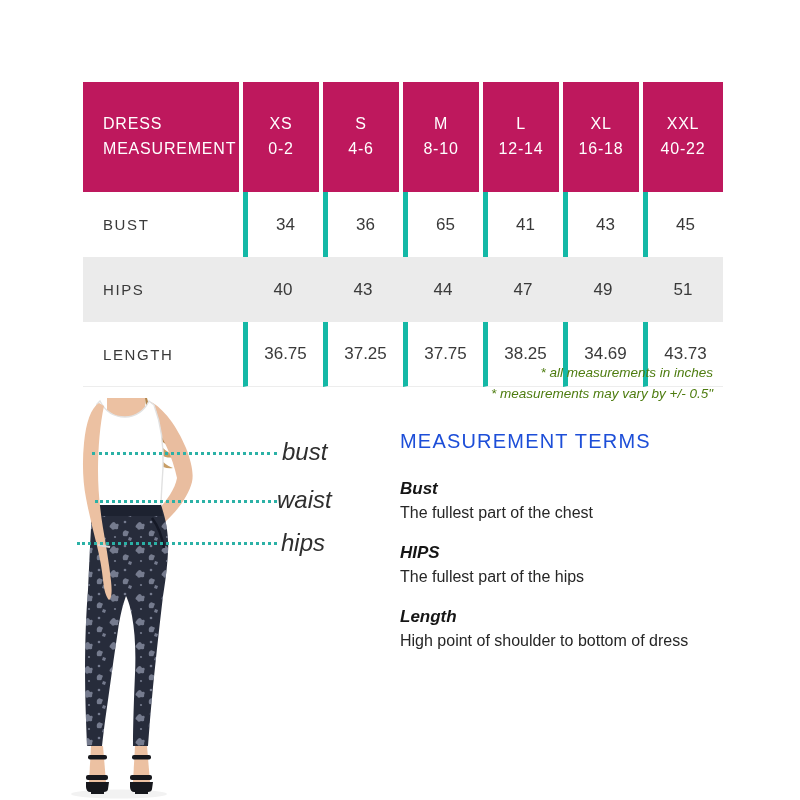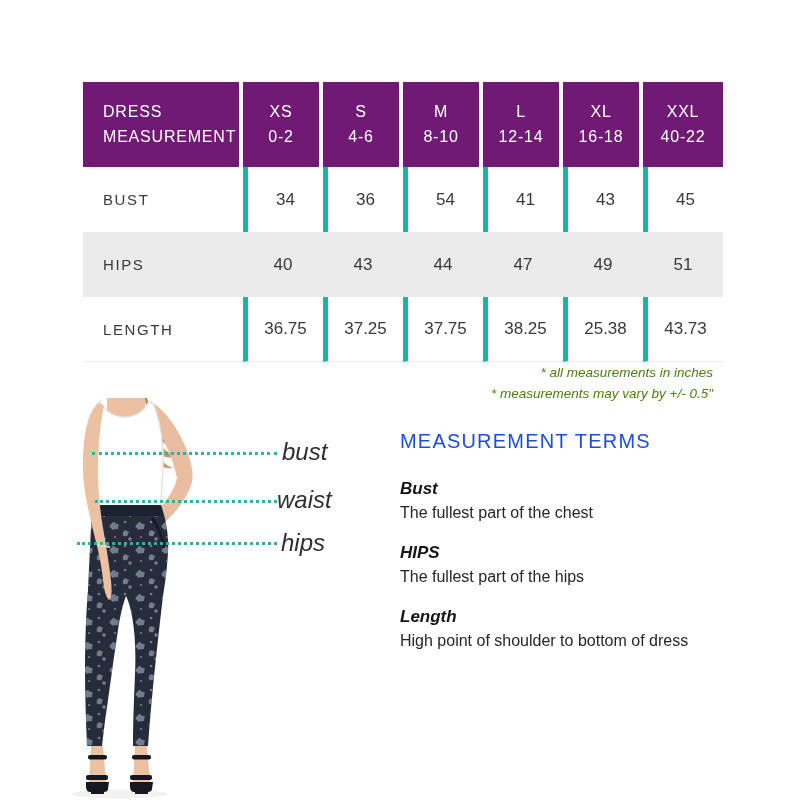--- a/index.html
+++ b/index.html
@@ -4,21 +4,21 @@
 <style>
   html,body { margin:0; padding:0; }
   body {
     width:800px; height:800px; position:relative; background:#ffffff;
     font-family:"Liberation Sans", sans-serif; color:#3a3a3a; overflow:hidden;
   }
 
   
   .size-table { position:absolute; left:83px; top:82px; display:grid;
     grid-template-columns:160px repeat(6,80px); }
-  .th { height:85px; background:#701a75; color:#fff; display:flex; flex-direction:column;
+  .th { height:110px; background:#be185d; color:#fff; display:flex; flex-direction:column;
     align-items:center; justify-content:center; font-size:16px; letter-spacing:0.8px;
     line-height:1.55; border-right:4px solid #fff; box-sizing:border-box; }
   .th.last { border-right:none; }
   .th-first { align-items:flex-start; text-align:left; padding-left:20px; padding-right:28px; }
   .td { height:65px; display:flex; align-items:center; justify-content:center;
     font-size:17px; color:#3a3a3a; box-sizing:border-box; background:#fff; }
   .td-label { justify-content:flex-start; padding-left:20px; font-size:15px; letter-spacing:1.6px; }
   .row-gray { background:#ebebeb; }
   .vl { border-left:5px solid #14b8a6; }
   .bb { border-bottom:1px solid #ededed; }
@@ -73,39 +73,39 @@
     <span>16-18</span>
   </div>
   <div class="th last">
     <span>XXL</span>
     <span>40-22</span>
   </div>
 
   <div class="td td-label">BUST</div>
   <div class="td vl">34</div>
   <div class="td vl">36</div>
-  <div class="td vl">54</div>
+  <div class="td vl">65</div>
   <div class="td vl">41</div>
   <div class="td vl">43</div>
   <div class="td vl">45</div>
 
   <div class="td td-label row-gray">HIPS</div>
   <div class="td row-gray">40</div>
   <div class="td row-gray">43</div>
   <div class="td row-gray">44</div>
   <div class="td row-gray">47</div>
   <div class="td row-gray">49</div>
   <div class="td row-gray">51</div>
 
   <div class="td td-label bb">LENGTH</div>
   <div class="td vl bb">36.75</div>
   <div class="td vl bb">37.25</div>
   <div class="td vl bb">37.75</div>
   <div class="td vl bb">38.25</div>
-  <div class="td vl bb">25.38</div>
+  <div class="td vl bb">34.69</div>
   <div class="td vl bb">43.73</div>
 </div>
 
 <div class="notes">
   <div>* all measurements in inches</div>
   <div>* measurements may vary by +/- 0.5"</div>
 </div>
 
 <div class="figure-wrap">
   <svg viewBox="0 0 160 402" width="160" height="402" aria-hidden="true">

